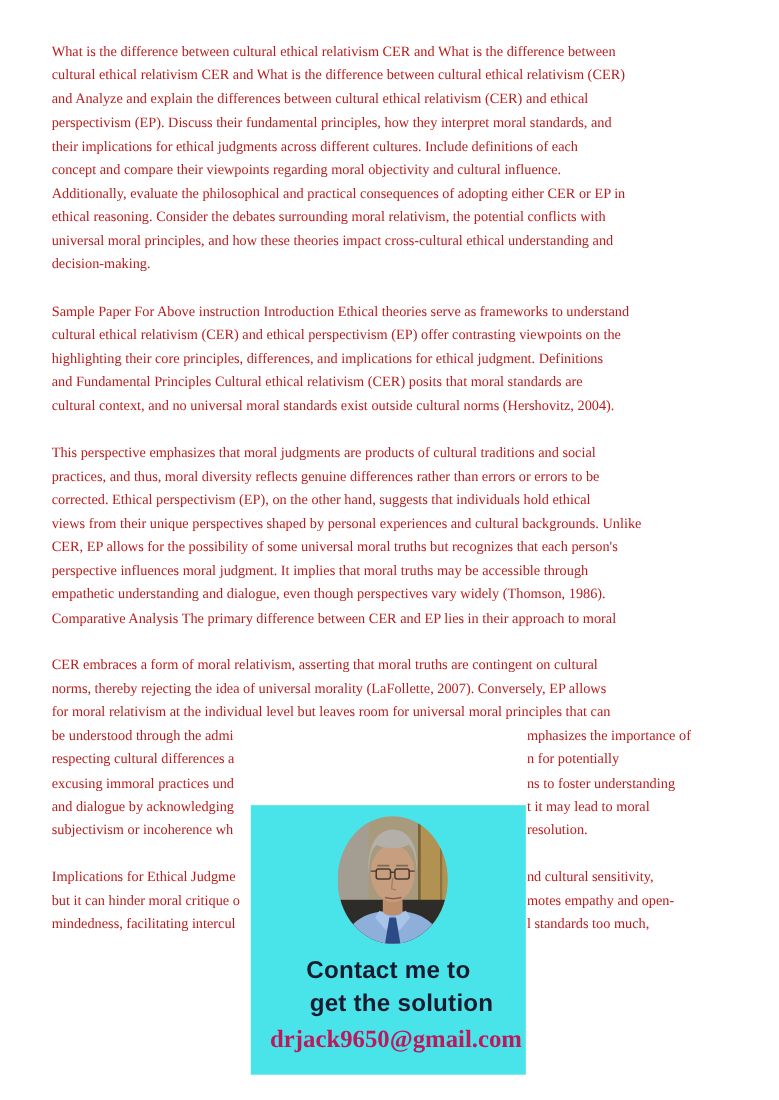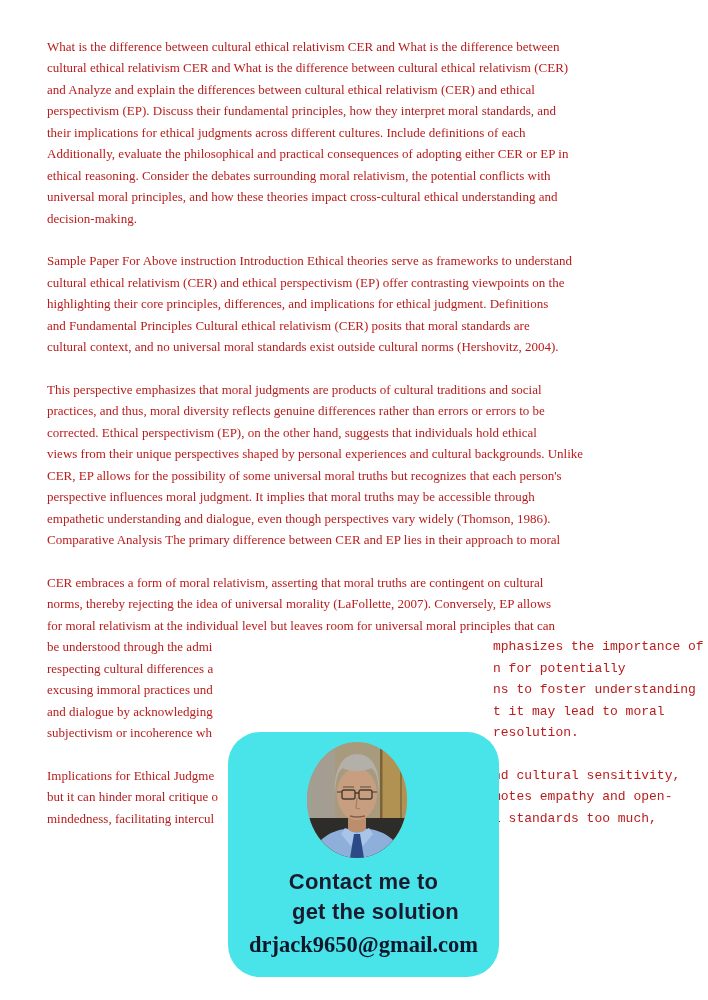--- a/index.html
+++ b/index.html
@@ -20,32 +20,30 @@
     line-height: 21.45px;
   }
   .para { margin: 0 0 21.45px 0; }
   .line {
     height: 21.45px;
     white-space: nowrap;
     position: relative;
   }
   .frag-right {
     position: absolute;
-    left: 446px; top: 0;
+    left: 432px; top: 0;
     white-space: nowrap;
-    font-family: Liberation Mono, monospace;
   }
   
   .promo-card {
     position: absolute;
     left: 228px; top: 732px;
-    width: 271px; height: 245px;
+    width: 250px; height: 245px;
     background: #48e4ea;
     z-index: 5;
-    border-radius: 32px;
   }
   .portrait {
     position: absolute;
     left: 79px; top: 10px;
     width: 100px; height: 116px;
     display: block;
   }
   .card-text {
     position: absolute;
     left: 0; width: 100%;
@@ -60,33 +58,35 @@
   .card-line1 { top: 137px; }
   .card-line2 { top: 167px; padding-left: 12px; }
   .card-email {
     position: absolute;
     top: 200px; left: 0; width: 100%;
     text-align: center;
     font-family: "Liberation Serif", serif;
     font-weight: 700;
     font-size: 22.5px;
     line-height: 26px;
-    color: #0f172a;
+    color: #be185d;
+    padding-left: 7px;
   }
 </style>
 </head>
 <body>
 
 <div class="doc">
     <div class="para">
       <div class="line">What is the difference between cultural ethical relativism CER and What is the difference between</div>
       <div class="line">cultural ethical relativism CER and What is the difference between cultural ethical relativism (CER)</div>
       <div class="line">and Analyze and explain the differences between cultural ethical relativism (CER) and ethical</div>
       <div class="line">perspectivism (EP). Discuss their fundamental principles, how they interpret moral standards, and</div>
       <div class="line">their implications for ethical judgments across different cultures. Include definitions of each</div>
+      <div class="line">concept and compare their viewpoints regarding moral objectivity and cultural influence.</div>
       <div class="line">Additionally, evaluate the philosophical and practical consequences of adopting either CER or EP in</div>
       <div class="line">ethical reasoning. Consider the debates surrounding moral relativism, the potential conflicts with</div>
       <div class="line">universal moral principles, and how these theories impact cross-cultural ethical understanding and</div>
       <div class="line">decision-making.</div>
     </div>
     <div class="para">
       <div class="line">Sample Paper For Above instruction Introduction Ethical theories serve as frameworks to understand</div>
       <div class="line">cultural ethical relativism (CER) and ethical perspectivism (EP) offer contrasting viewpoints on the</div>
       <div class="line">highlighting their core principles, differences, and implications for ethical judgment. Definitions</div>
       <div class="line">and Fundamental Principles Cultural ethical relativism (CER) posits that moral standards are</div>

